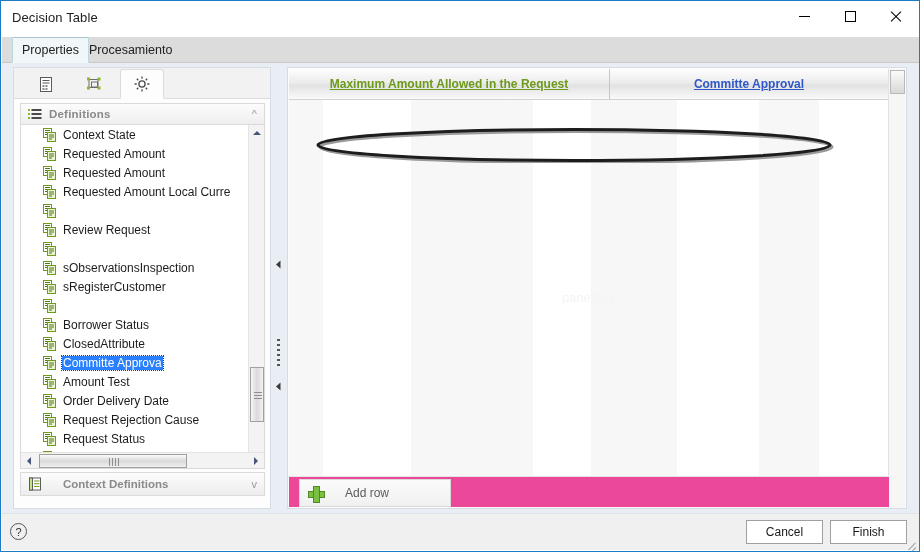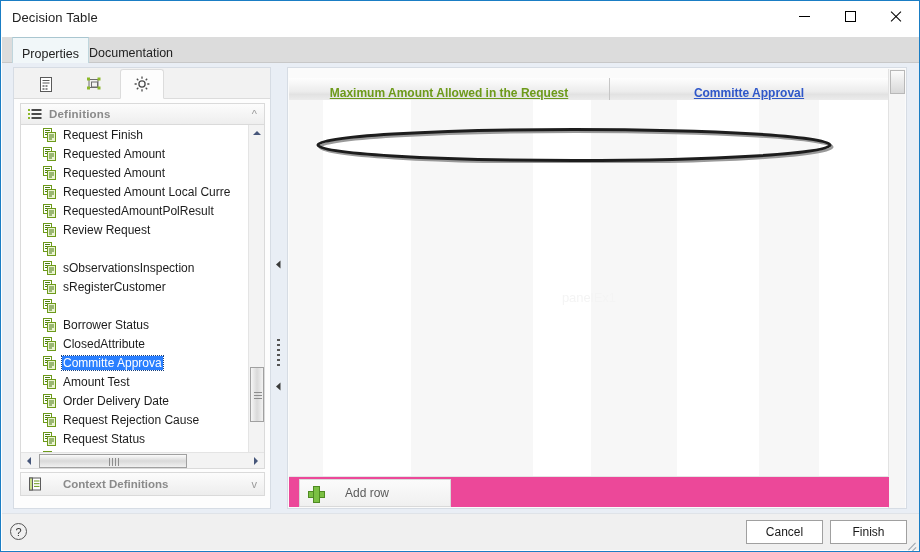--- a/index.html
+++ b/index.html
@@ -48,21 +48,21 @@
   
   .tabstrip {
     position: absolute; left: 1px; top: 36px;
     width: 917px; height: 26px;
     background: #dcdcdc;
     border-bottom: 1px solid #c8c8c8;
   }
   .tab {
     position: absolute; top: 0; height: 26px;
     display: flex; align-items: center;
-    padding: 16px 9px;
+    padding: 8px 9px;
     font-size: 12.5px; color: #222;
     cursor: default;
   }
   .tab.active {
     background: #f1f7f9;
     border: 1px solid #bfd6dd;
     border-bottom: 1px solid #f1f7f9;
     border-top: 1px solid #a9c6d0;
   }
   .tab-properties { left: 10px; }
@@ -253,21 +253,21 @@
 
   
   .right-panel {
     position: absolute; left: 285px; top: 4px;
     width: 620px; height: 442px;
     background: #fbfbfb;
     border: 1px solid #d6dce4;
     overflow: hidden;
   }
   .grid-header {
-    position: absolute; left: 1px; top: 10px;
+    position: absolute; left: 1px; top: 1px;
     width: 600px; height: 31px;
     background: linear-gradient(to bottom, #fefefe 0%, #ececec 45%, #e2e2e2 55%, #fafafa 100%);
     border-bottom: 1px solid #d2d2d2;
   }
   .gh-cell {
     position: absolute; top: 0; height: 30px;
     display: flex; align-items: center;
     font-size: 12px; font-weight: bold;
     text-decoration: underline;
     cursor: default;
@@ -387,21 +387,21 @@
         <span class="glyph-close"></span>
       </div>
     </div>
   </div>
 
   <div class="tabstrip">
     <div class="tab active tab-properties">
       <span>Properties</span>
     </div>
     <div class="tab tab-documentation">
-      <span>Documentation</span>
+      <span>Procesamiento</span>
     </div>
   </div>
 
   <div class="body-area">
 
     <div class="left-panel">
 
       <div class="icon-tabs">
         <div class="icon-tab it1">
           <svg width="17" height="17" viewBox="0 0 17 17">
@@ -453,21 +453,21 @@
               <svg class="deficon" viewBox="0 0 14 14">
                 <rect x="0.5" y="0.5" width="8" height="9" fill="#ffffff" stroke="#6d9a1a"></rect>
                 <rect x="2" y="2" width="5" height="1" fill="#4a7a12"></rect>
                 <rect x="2" y="4" width="5" height="1" fill="#4a7a12"></rect>
                 <rect x="2" y="6" width="3" height="1" fill="#4a7a12"></rect>
                 <rect x="4.5" y="4.5" width="8" height="9" fill="#eaf4d2" stroke="#6d9a1a"></rect>
                 <rect x="6" y="6.5" width="5" height="1" fill="#4a7a12"></rect>
                 <rect x="6" y="8.5" width="5" height="1" fill="#4a7a12"></rect>
                 <rect x="6" y="10.5" width="3" height="1" fill="#4a7a12"></rect>
               </svg>
-              <span class="txt">Request Finish</span>
+              <span class="txt">Context State</span>
             </div>
             <div class="li">
               <svg class="deficon" viewBox="0 0 14 14">
                 <rect x="0.5" y="0.5" width="8" height="9" fill="#ffffff" stroke="#6d9a1a"></rect>
                 <rect x="2" y="2" width="5" height="1" fill="#4a7a12"></rect>
                 <rect x="2" y="4" width="5" height="1" fill="#4a7a12"></rect>
                 <rect x="2" y="6" width="3" height="1" fill="#4a7a12"></rect>
                 <rect x="4.5" y="4.5" width="8" height="9" fill="#eaf4d2" stroke="#6d9a1a"></rect>
                 <rect x="6" y="6.5" width="5" height="1" fill="#4a7a12"></rect>
                 <rect x="6" y="8.5" width="5" height="1" fill="#4a7a12"></rect>
@@ -505,21 +505,20 @@
               <svg class="deficon" viewBox="0 0 14 14">
                 <rect x="0.5" y="0.5" width="8" height="9" fill="#ffffff" stroke="#6d9a1a"></rect>
                 <rect x="2" y="2" width="5" height="1" fill="#4a7a12"></rect>
                 <rect x="2" y="4" width="5" height="1" fill="#4a7a12"></rect>
                 <rect x="2" y="6" width="3" height="1" fill="#4a7a12"></rect>
                 <rect x="4.5" y="4.5" width="8" height="9" fill="#eaf4d2" stroke="#6d9a1a"></rect>
                 <rect x="6" y="6.5" width="5" height="1" fill="#4a7a12"></rect>
                 <rect x="6" y="8.5" width="5" height="1" fill="#4a7a12"></rect>
                 <rect x="6" y="10.5" width="3" height="1" fill="#4a7a12"></rect>
               </svg>
-              <span class="txt">RequestedAmountPolResult</span>
             </div>
             <div class="li">
               <svg class="deficon" viewBox="0 0 14 14">
                 <rect x="0.5" y="0.5" width="8" height="9" fill="#ffffff" stroke="#6d9a1a"></rect>
                 <rect x="2" y="2" width="5" height="1" fill="#4a7a12"></rect>
                 <rect x="2" y="4" width="5" height="1" fill="#4a7a12"></rect>
                 <rect x="2" y="6" width="3" height="1" fill="#4a7a12"></rect>
                 <rect x="4.5" y="4.5" width="8" height="9" fill="#eaf4d2" stroke="#6d9a1a"></rect>
                 <rect x="6" y="6.5" width="5" height="1" fill="#4a7a12"></rect>
                 <rect x="6" y="8.5" width="5" height="1" fill="#4a7a12"></rect>

